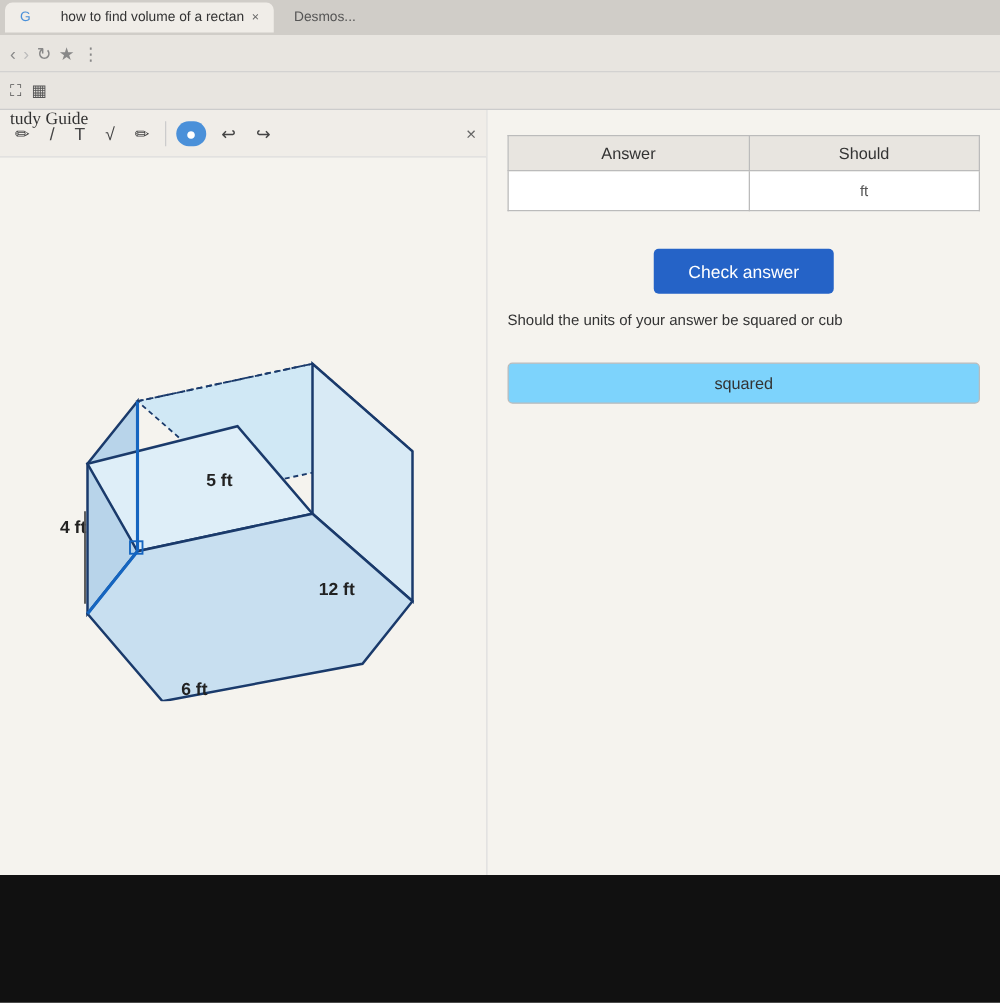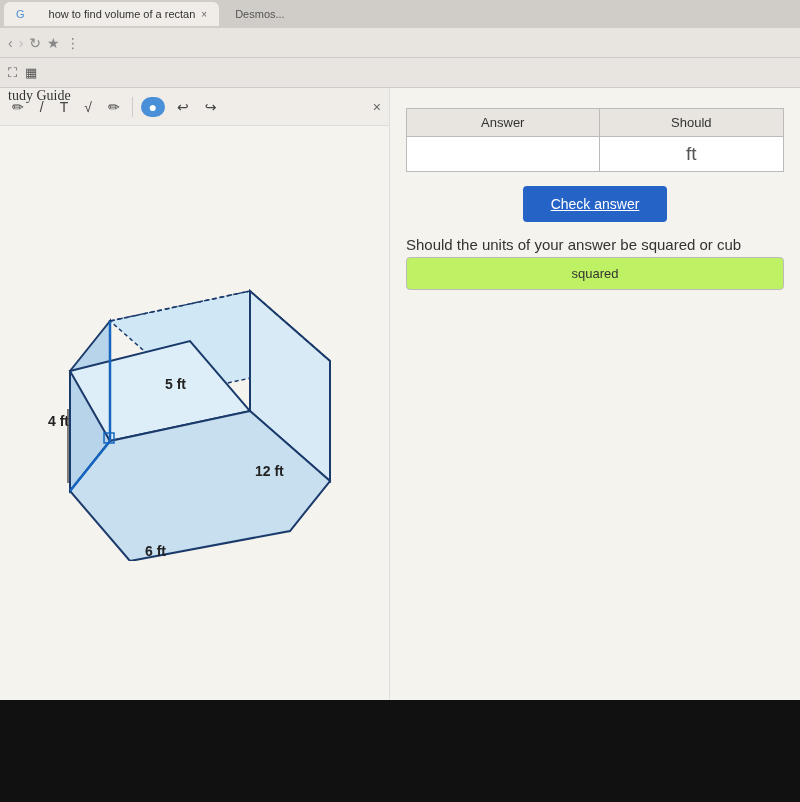--- a/index.html
+++ b/index.html
@@ -135,73 +135,72 @@
       color: #222;
       margin-bottom: 16px;
       font-weight: normal;
     }
     .question-title strong {
       font-weight: bold;
     }
     .answer-table {
       width: 100%;
       border-collapse: collapse;
-      margin-bottom: 14px;
+      margin-bottom: 30px;
       padding-left: 32px;
     }
     .answer-table th {
       border: 1px solid #bbb;
       background: #e8e5e0;
       padding: 6px 12px;
       font-size: 13px;
       font-weight: normal;
       text-align: center;
       color: #333;
     }
     .answer-table td {
       border: 1px solid #bbb;
       background: white;
       padding: 6px 12px;
-      font-size: 19px;
+      font-size: 12px;
       text-align: center;
       color: #555;
       height: 32px;
     }
     .check-btn {
       display: block;
       margin: 0 auto 14px auto;
       background: #2563c7;
       color: white;
       border: none;
       border-radius: 4px;
       padding: 10px 28px;
       font-size: 14px;
       cursor: pointer;
       font-weight: 500;
-      text-decoration: underline;
     }
     .units-question {
-      font-size: 15px;
-      color: #333;
-      margin-bottom: 4px;
+      font-size: 12px;
+      color: #333;
+      margin-bottom: 27px;
     }
     .units-buttons {
       display: flex;
       gap: 10px;
     }
     .unit-btn {
       flex: 1;
       padding: 8px 16px;
       font-size: 13px;
       border-radius: 4px;
       border: 1px solid #bbb;
       cursor: pointer;
     }
     .unit-btn.squared {
-      background: #bef264;
+      background: #7dd3fc;
       color: #333;
       border-color: #bbb;
     }
     .unit-btn.cubed {
       background: #2563c7;
       color: white;
       border: none;
     }
     .bottom-bar {
       position: absolute;

